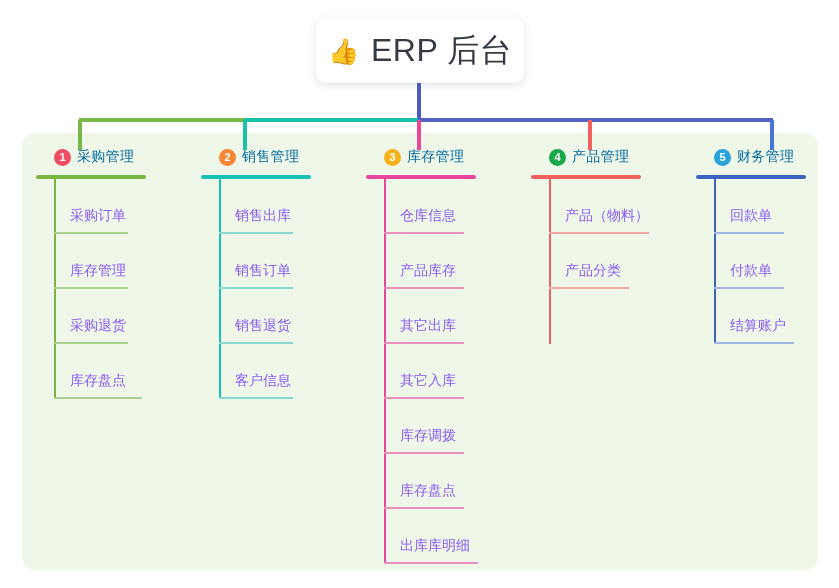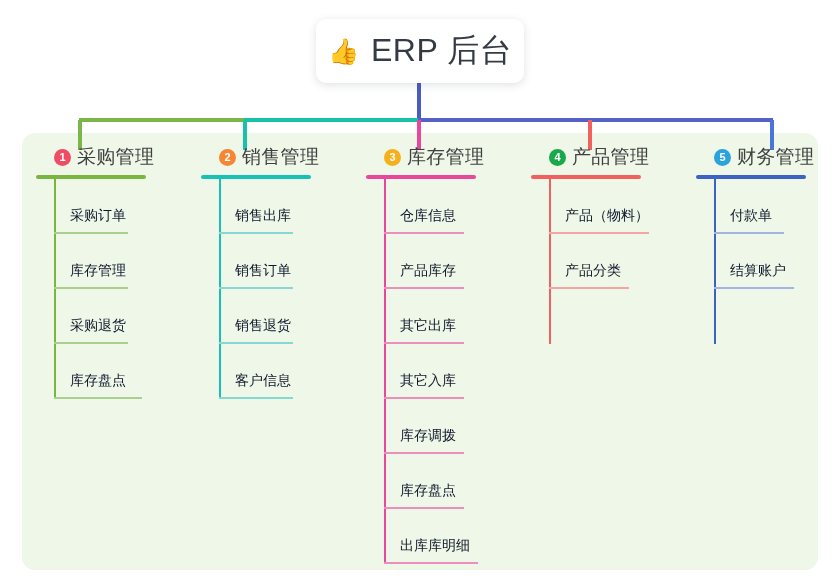--- a/index.html
+++ b/index.html
@@ -47,35 +47,35 @@
     display:flex;align-items:center;gap:6px;
     height:22px;white-space:nowrap;
     margin-left:18px;
   }
   .badge{
     width:17px;height:17px;border-radius:50%;
     color:#fff;font-size:11px;line-height:17px;
     text-align:center;font-weight:600;
     flex:0 0 auto;
   }
-  .col-title{font-size:19px;color:#404040;letter-spacing:.3px;}
+  .col-title{font-size:14px;color:#0369a1;letter-spacing:.3px;}
   .head-rule{
     height:4px;border-radius:2px;margin-top:7px;
   }
 
   
   .leaves{position:relative;margin-top:0;}
   .leaf{
     position:relative;
     height:55px;
   }
   .leaf-label{
     position:absolute;
     left:34px;bottom:9px;
-    font-size:14px;color:#0f172a;white-space:nowrap;
+    font-size:14px;color:#8b5cf6;white-space:nowrap;
   }
   .leaf-rule{
     position:absolute;
     left:18px;bottom:0;
     height:2px;
   }
   .spine{
     position:absolute;
     left:18px;top:0;
     width:2px;
@@ -216,20 +216,24 @@
       </div>
       <div class="col" style="left: 696px;">
         <div class="col-head">
           <span class="badge" style="background: rgb(41, 163, 220);">5</span>
           <span class="col-title">财务管理</span>
         </div>
         <div class="head-rule" style="width: 110px; background: rgb(58, 99, 196);"></div>
         <div class="leaves">
           <div class="spine" style="background: rgb(58, 99, 196); height: 165px;"></div>
           <div class="leaf">
+            <span class="leaf-label">回款单</span>
+            <div class="leaf-rule" style="width: 70px; background: rgb(163, 182, 227);"></div>
+          </div>
+          <div class="leaf">
             <span class="leaf-label">付款单</span>
             <div class="leaf-rule" style="width: 70px; background: rgb(163, 182, 227);"></div>
           </div>
           <div class="leaf">
             <span class="leaf-label">结算账户</span>
             <div class="leaf-rule" style="width: 80px; background: rgb(163, 182, 227);"></div>
           </div>
         </div>
       </div>
     </div>

